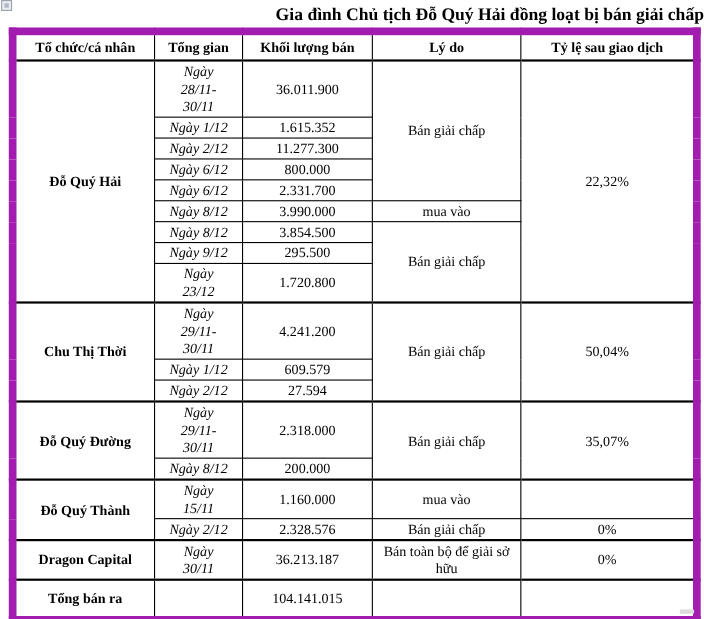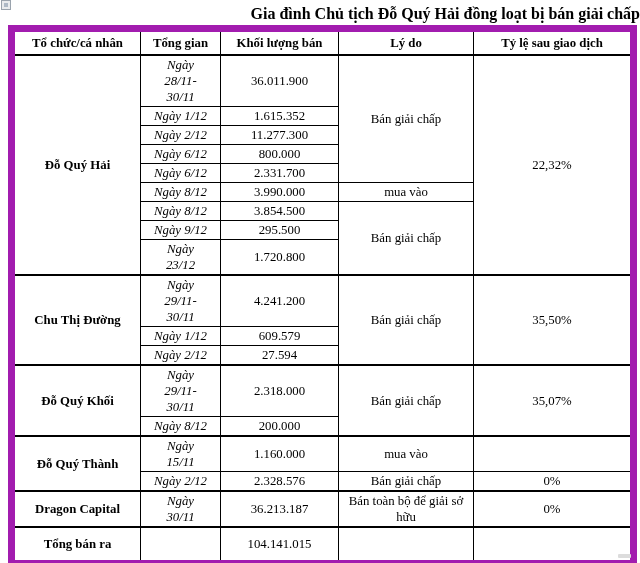--- a/index.html
+++ b/index.html
@@ -147,39 +147,39 @@
         <td class="time">Ngày 9/12</td>
         <td>295.500</td>
       </tr>
       <tr>
         <td class="time">Ngày
 23/12</td>
         <td>1.720.800</td>
       </tr>
 
       <tr class="sec-start">
-        <td class="entity" rowspan="3">Chu Thị Đường</td>
+        <td class="entity" rowspan="3">Chu Thị Thời</td>
         <td class="time">Ngày
 29/11-
 30/11</td>
         <td>4.241.200</td>
         <td rowspan="3">Bán giải chấp</td>
-        <td rowspan="3">35,50%</td>
+        <td rowspan="3">50,04%</td>
       </tr>
       <tr>
         <td class="time">Ngày 1/12</td>
         <td>609.579</td>
       </tr>
       <tr>
         <td class="time">Ngày 2/12</td>
         <td>27.594</td>
       </tr>
 
       <tr class="sec-start">
-        <td class="entity" rowspan="2">Đỗ Quý Khối</td>
+        <td class="entity" rowspan="2">Đỗ Quý Đường</td>
         <td class="time">Ngày
 29/11-
 30/11</td>
         <td>2.318.000</td>
         <td rowspan="2">Bán giải chấp</td>
         <td rowspan="2">35,07%</td>
       </tr>
       <tr>
         <td class="time">Ngày 8/12</td>
         <td>200.000</td>

